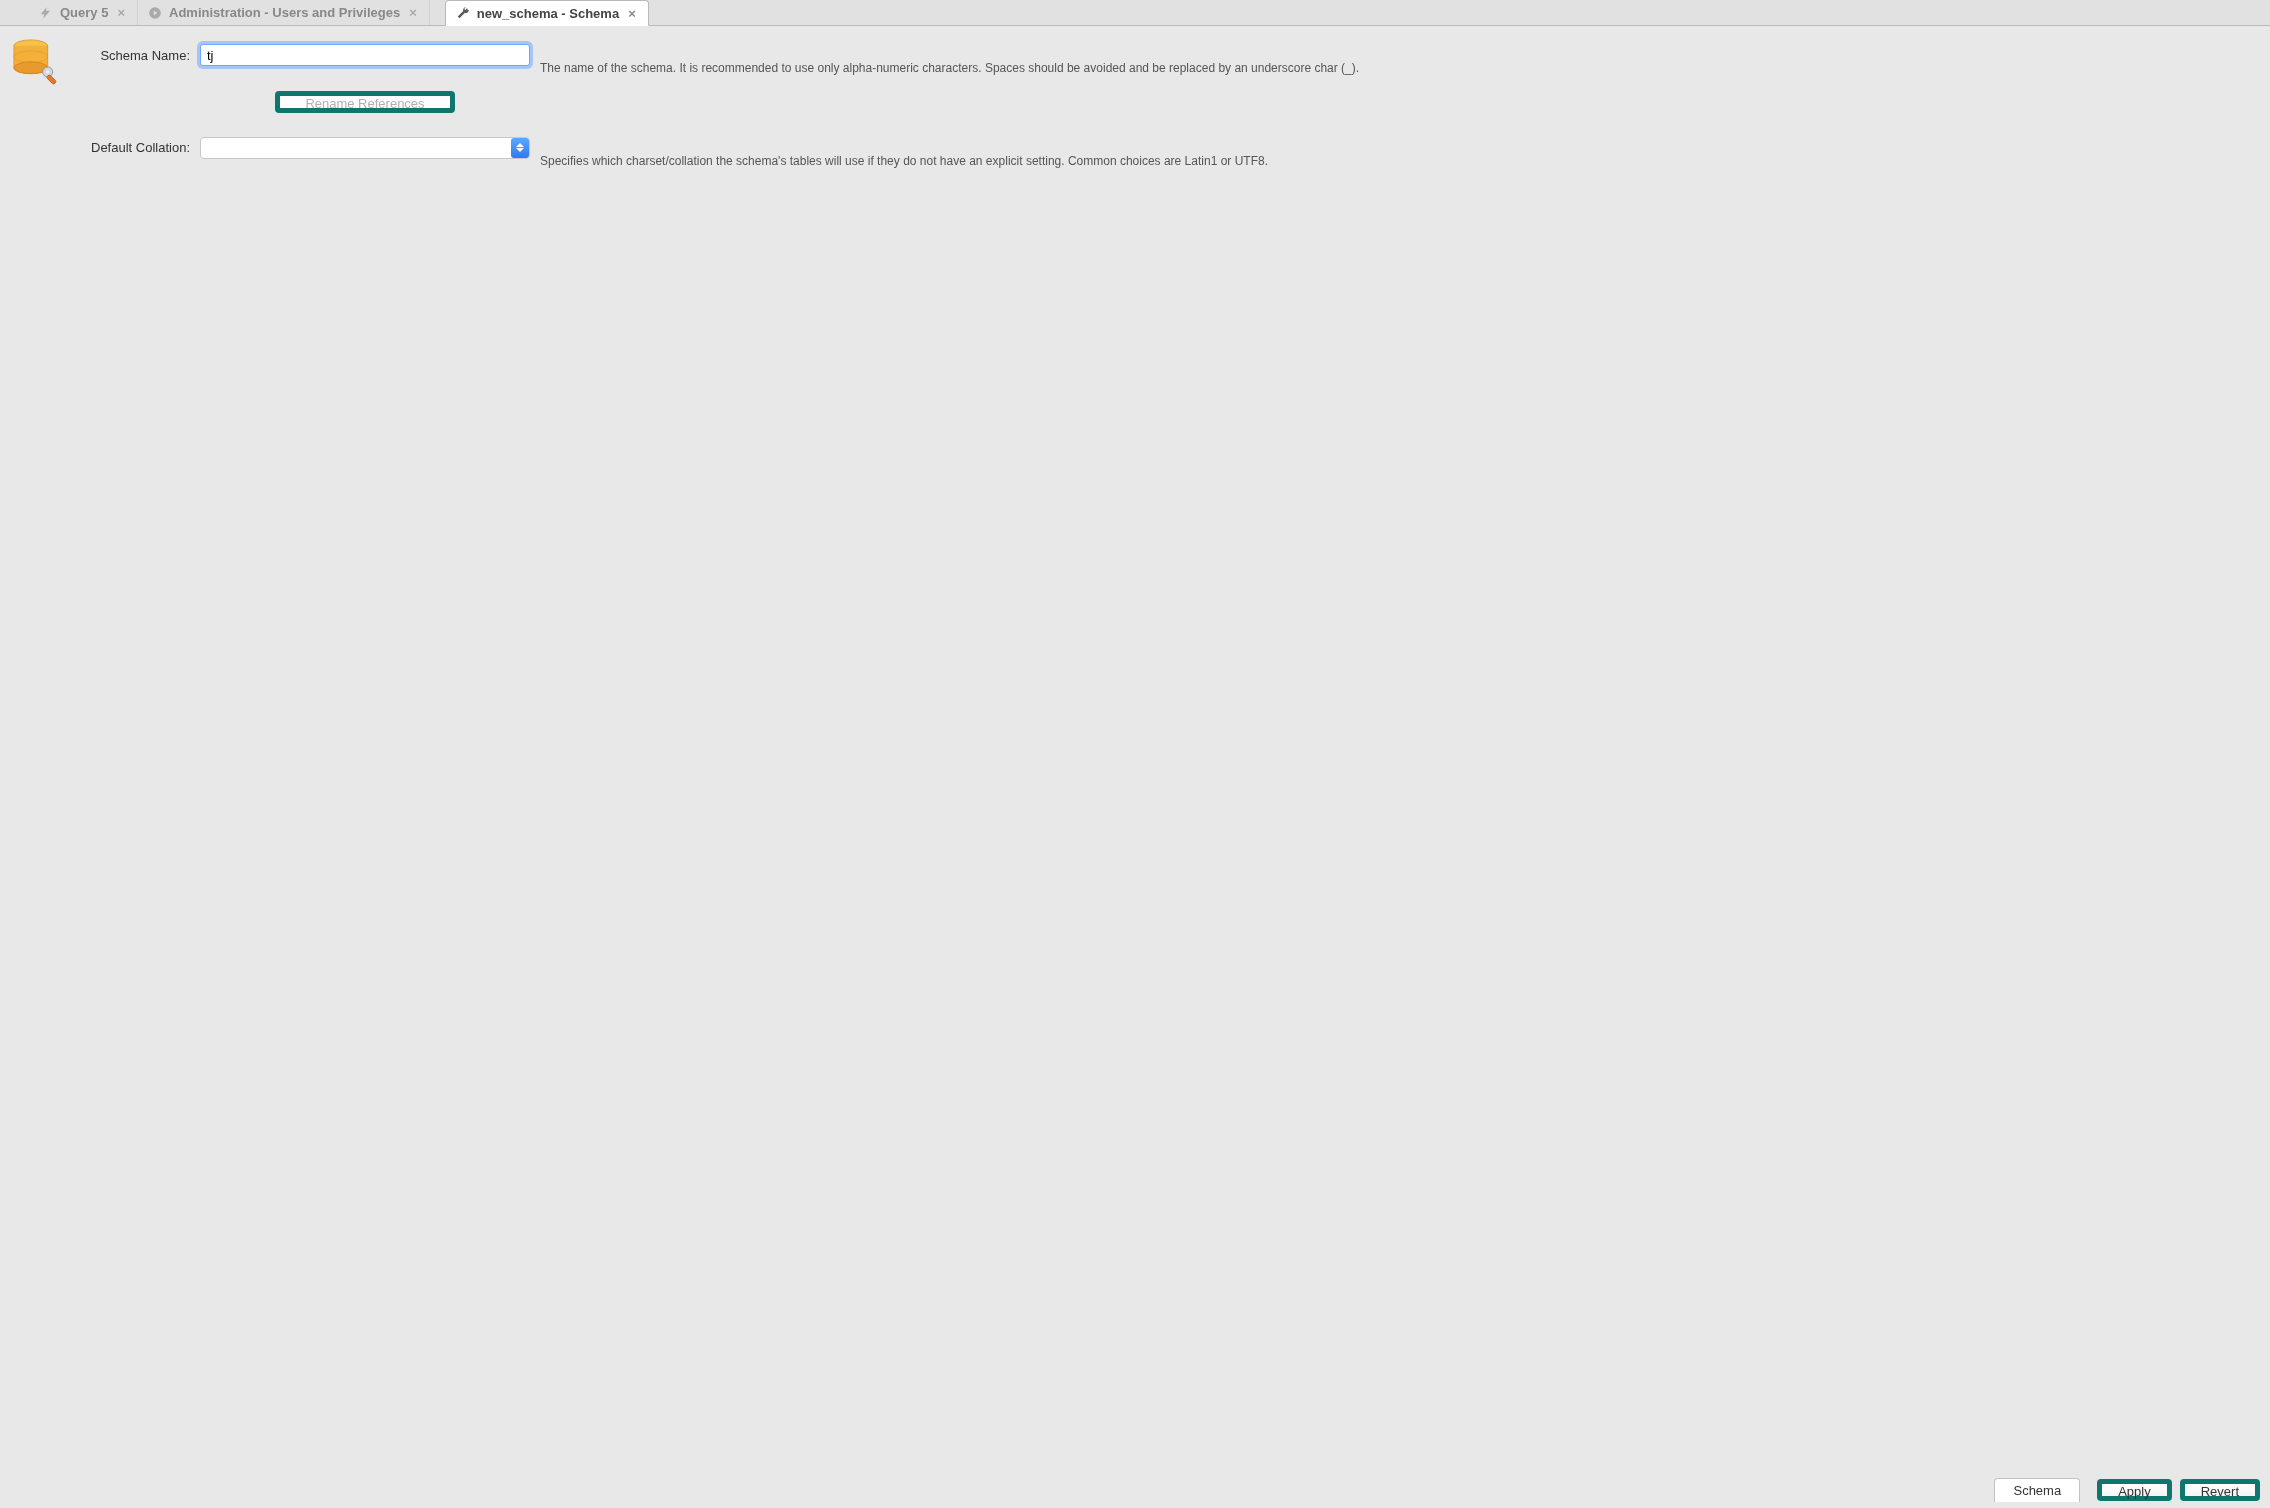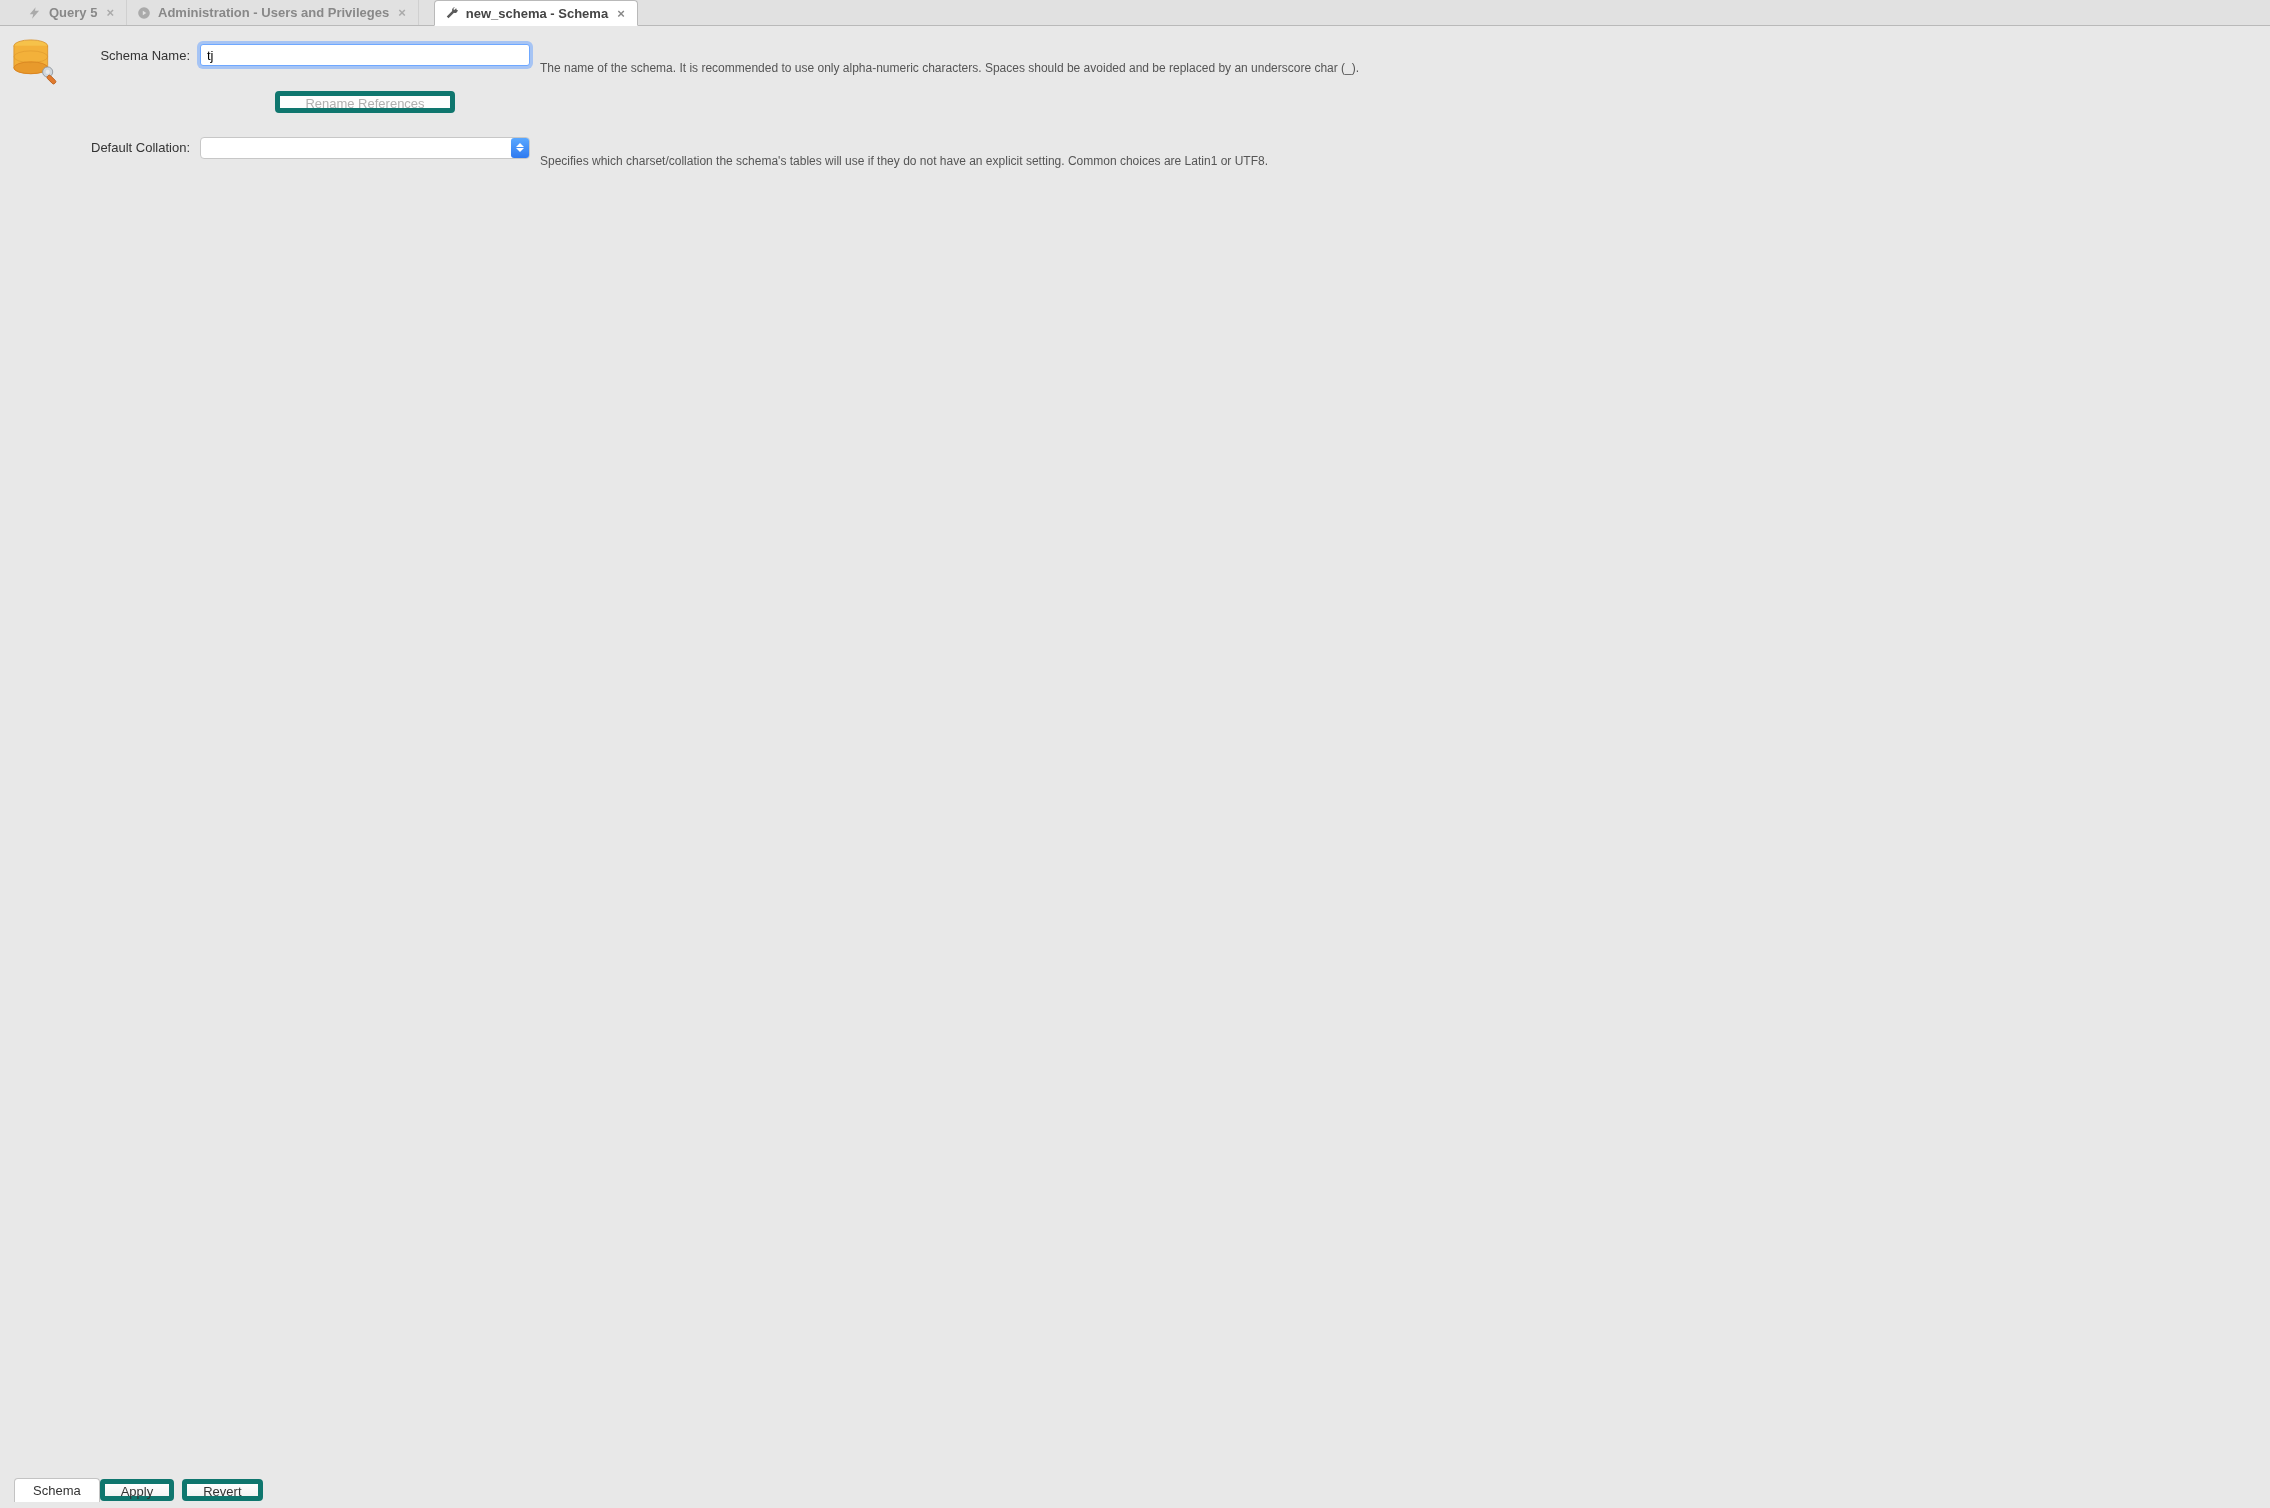--- a/index.html
+++ b/index.html
@@ -15,21 +15,21 @@
     overflow: hidden;
   }
 
   
   .tabbar {
     display: flex;
     align-items: stretch;
     background: #e1e1e1;
     border-bottom: 1px solid #b9b9b9;
     height: 26px;
-    padding-left: 18px;
+    padding-left: 29px;
   }
   .tab {
     display: flex;
     align-items: center;
     gap: 7px;
     padding: 0 10px;
     font-size: 13px;
     font-weight: 600;
     color: #888;
     border-right: 1px solid #d0d0d0;
@@ -155,23 +155,24 @@
     border-left: 4px solid transparent;
     border-right: 4px solid transparent;
   }
   .combo-arrows::before { border-bottom: 4px solid #fff; }
   .combo-arrows::after  { border-top: 4px solid #fff; }
 
   
   .bottombar {
     display: flex;
     align-items: center;
-    justify-content: flex-start;
+    justify-content: flex-end;
     padding: 4px 10px 6px 14px;
     background: #e8e8e8;
+    gap: 17px;
   }
   .bottom-left-tabs {
     display: flex;
   }
   .bottom-tab {
     padding: 4px 18px;
     font-size: 13px;
     color: #333;
     background: #fff;
     border: 1px solid #c3c3c3;

